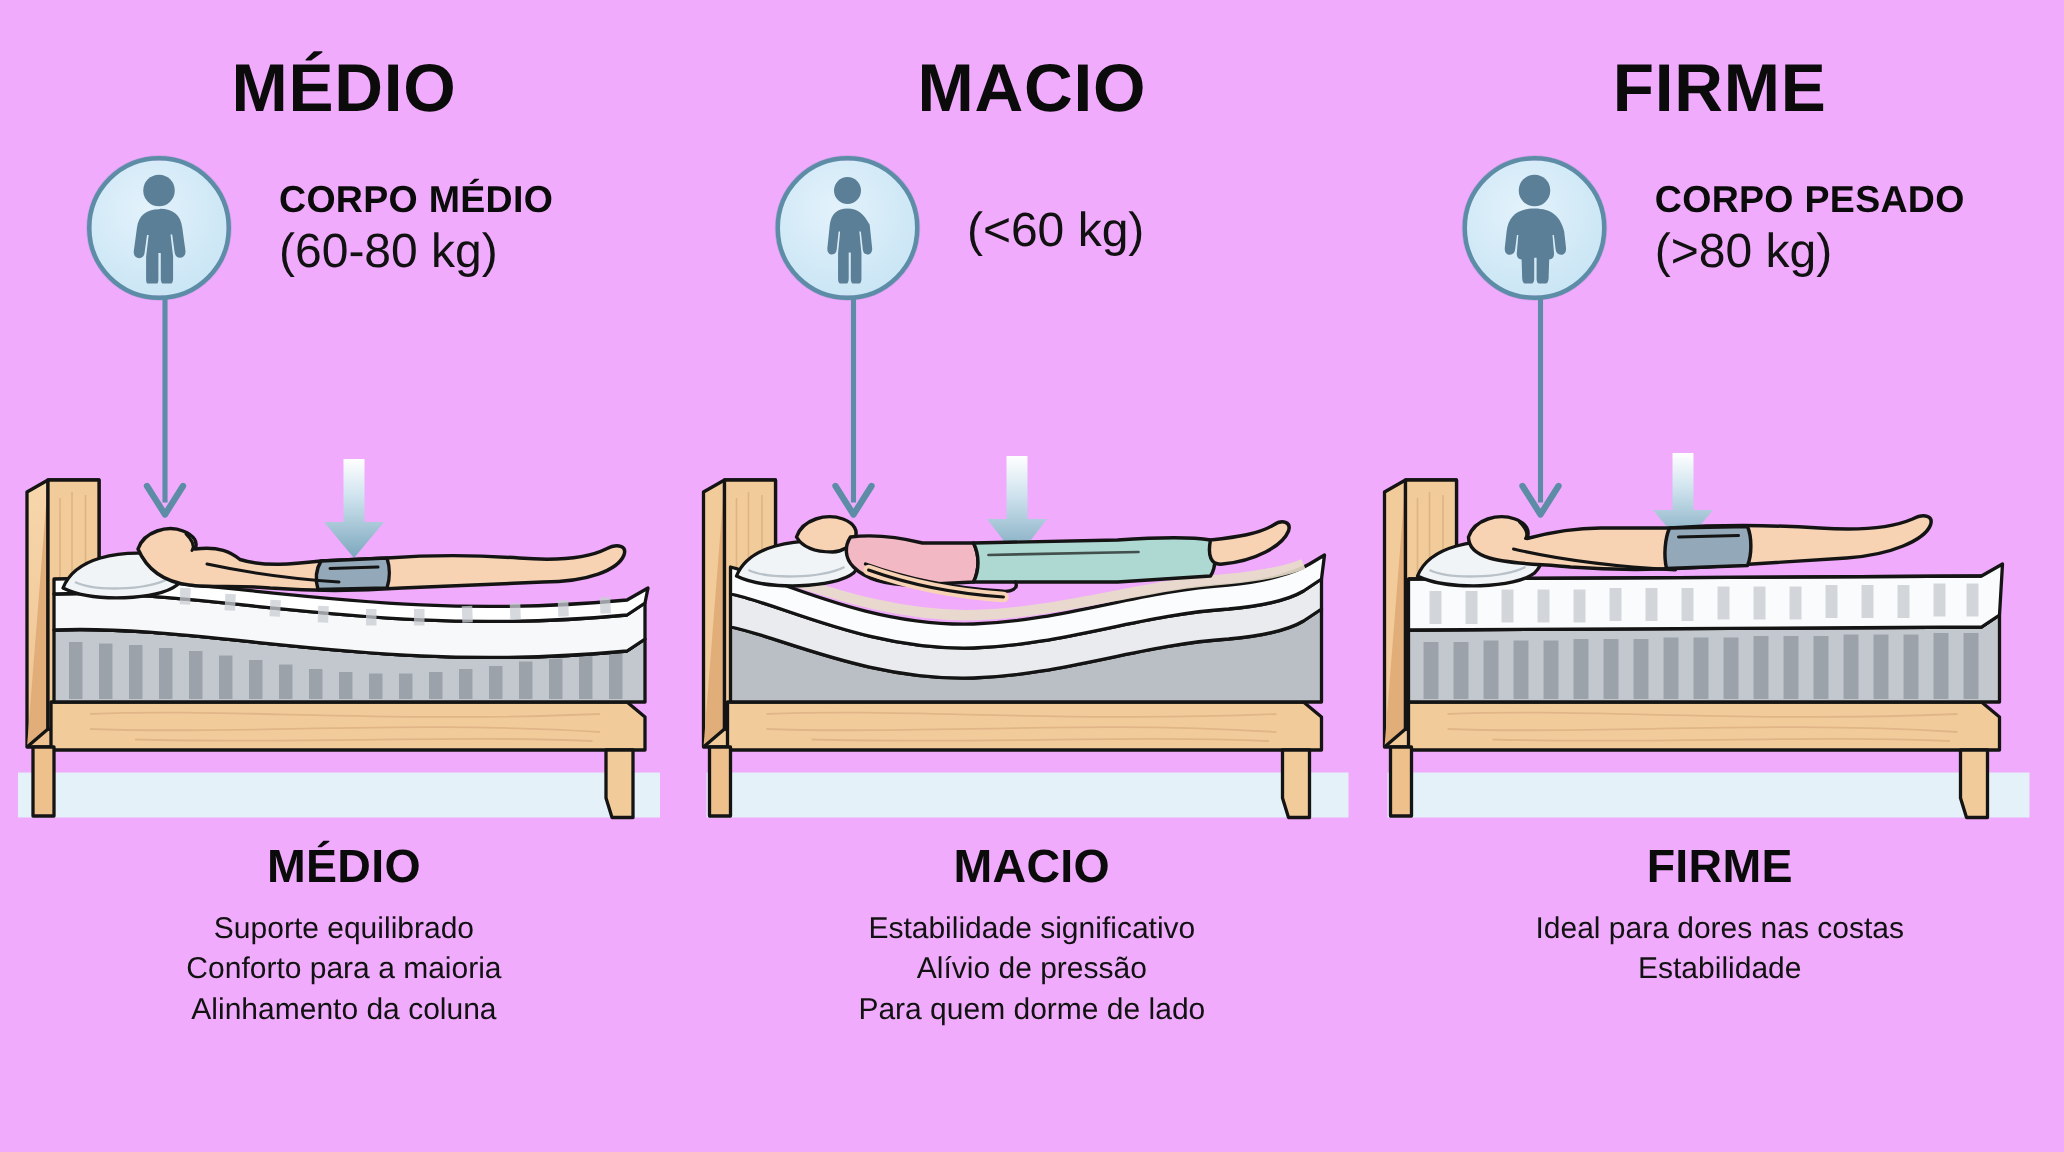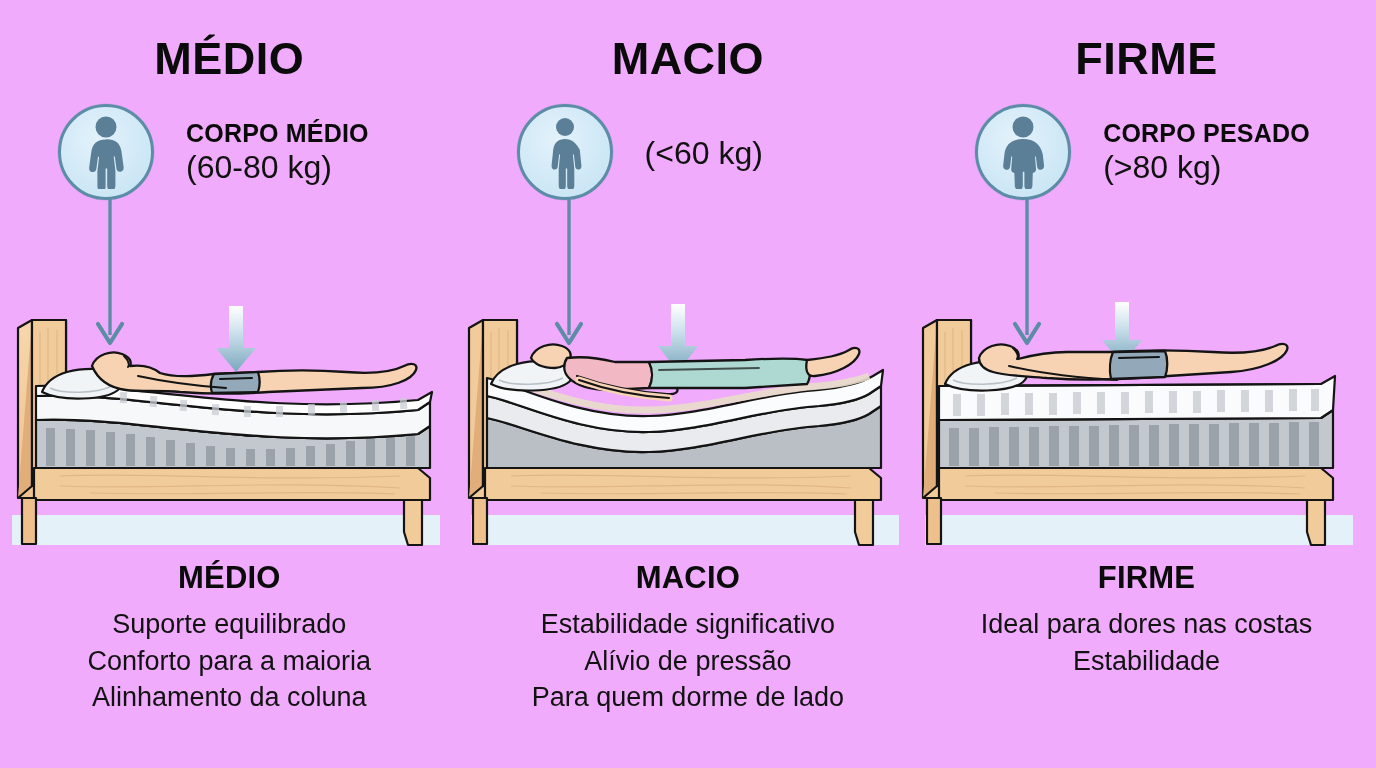--- a/index.html
+++ b/index.html
@@ -54,21 +54,21 @@
   .scene svg { display: block; }
 
   
   .caption { position: absolute; top: 562px; left: 0; width: 100%; text-align: center; }
   .caption-title {
     font-size: 31px; font-weight: 700; color: #0b0b0b;
     line-height: 1.06; letter-spacing: .2px;
   }
   .caption-lines { margin-top: 11px; }
   .caption-line {
-    font-size: 27px; font-weight: 400; color: #121212;
+    font-size: 20px; font-weight: 400; color: #121212;
     line-height: 1.36; white-space: nowrap;
   }
 </style>
 </head>
 <body>
 
 <div class="board">
   <div class="panels">
 
     <div class="panel">

